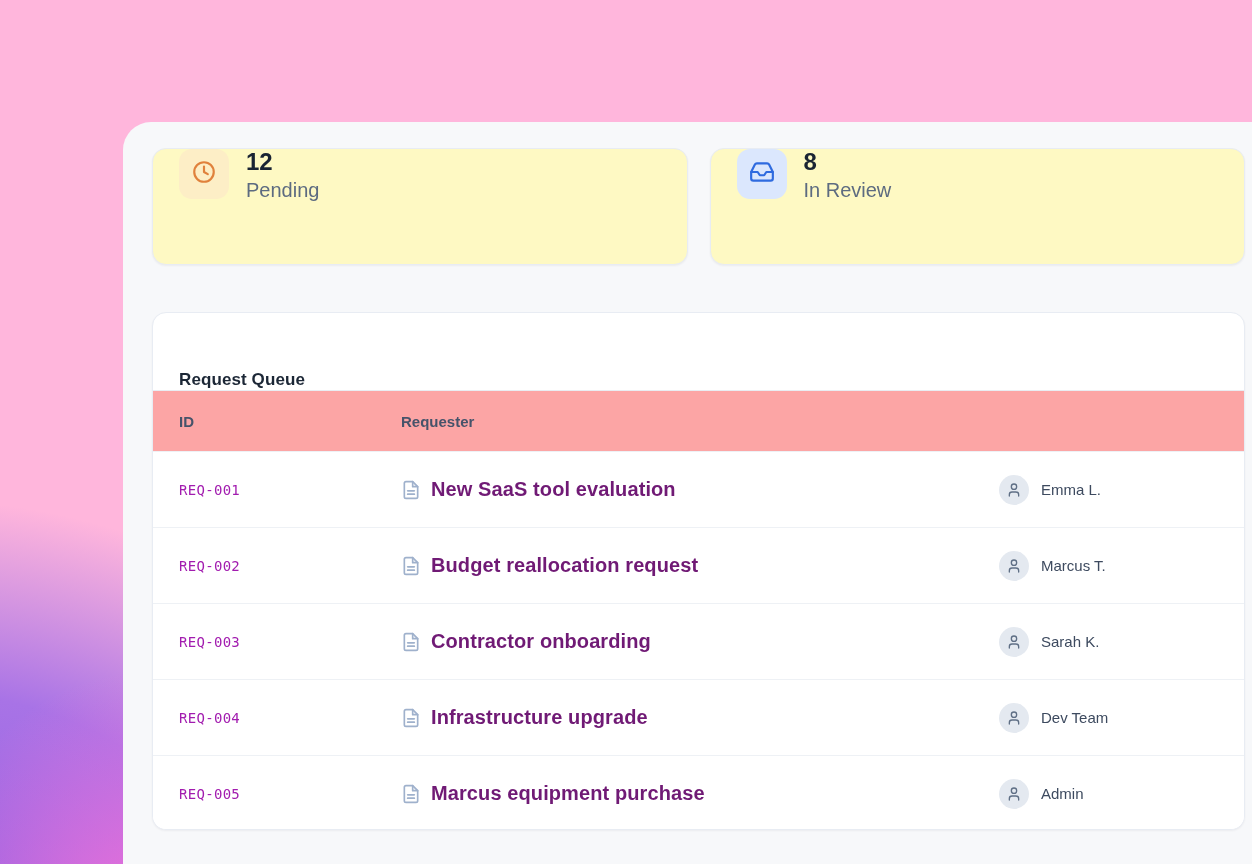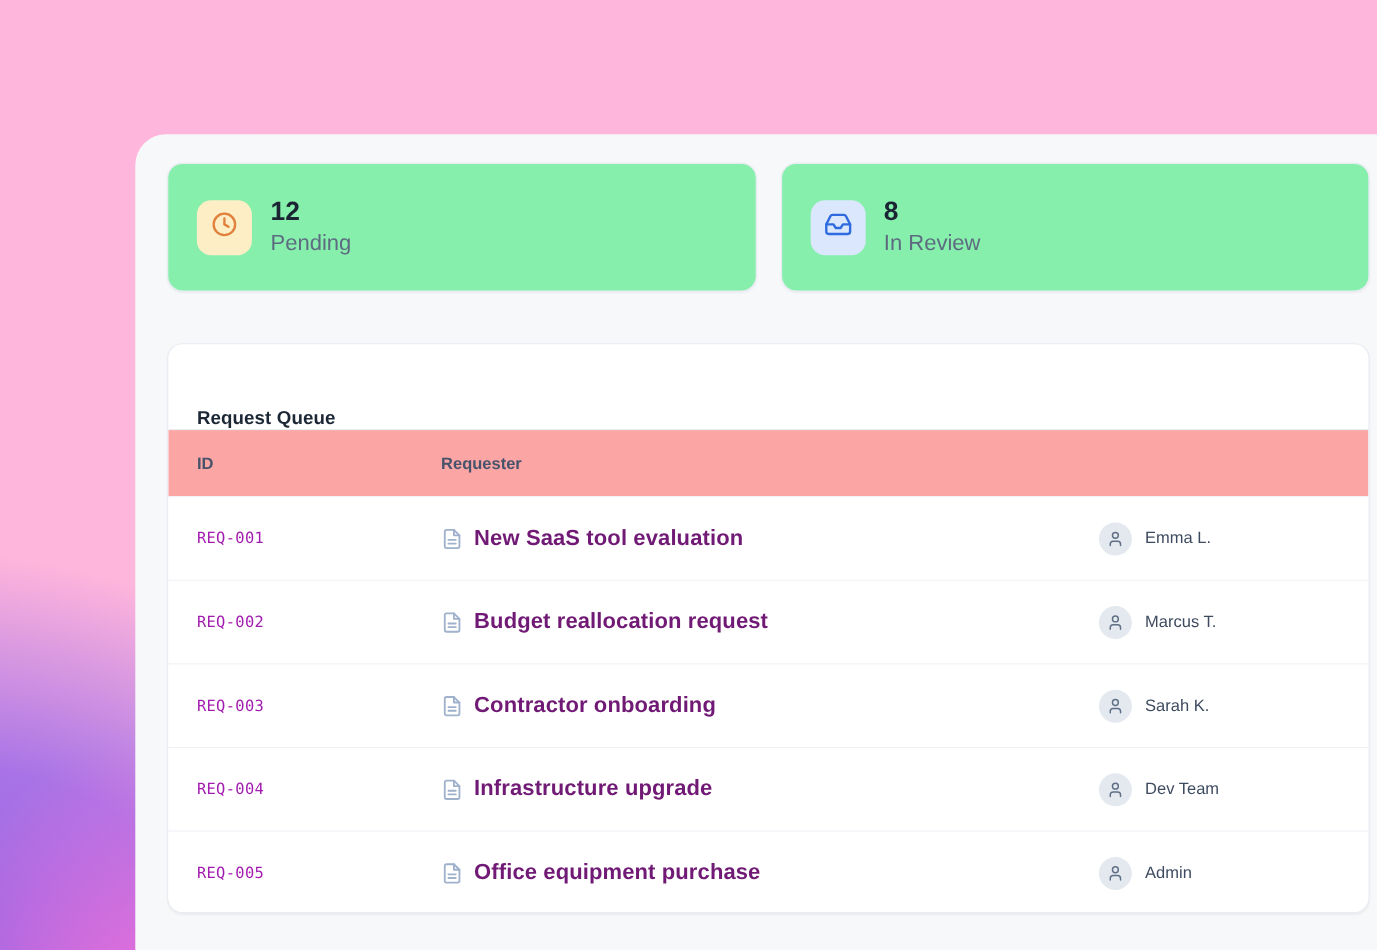--- a/index.html
+++ b/index.html
@@ -23,26 +23,25 @@
   }
 
   .stats-row {
     display: flex;
     gap: 22px;
     width: 1093px;
   }
   .stat-card {
     flex: 1;
     height: 117px;
-    background: #86efac;
+    background: #fef9c3;
     border: 1px solid #e8ecf3;
     border-radius: 14px;
     box-shadow: 0 1px 2px rgba(16,24,40,0.05);
     display: flex;
-    align-items: center;
     padding: 0 26px;
   }
   .stat-icon-box {
     width: 50px; height: 50px;
     border-radius: 13px;
     display: flex;
     align-items: center;
     justify-content: center;
     flex: 0 0 auto;
     margin-right: 17px;
@@ -292,21 +291,21 @@
       <div class="cell-id">REQ-005</div>
       <div class="cell-request">
         <span class="doc-icon">
           <svg width="20" height="20" viewBox="0 0 24 24" fill="none" stroke="#9fb1cc" stroke-width="2" stroke-linecap="round" stroke-linejoin="round">
             <path d="M14 2H6a2 2 0 0 0-2 2v16a2 2 0 0 0 2 2h12a2 2 0 0 0 2-2V8z"></path>
             <polyline points="14 2 14 8 20 8"></polyline>
             <line x1="8" y1="13" x2="16" y2="13"></line>
             <line x1="8" y1="17" x2="16" y2="17"></line>
           </svg>
         </span>
-        <span class="request-text">Office equipment purchase</span>
+        <span class="request-text">Marcus equipment purchase</span>
       </div>
       <div class="cell-requester">
         <span class="avatar">
           <svg width="16" height="16" viewBox="0 0 24 24" fill="none" stroke="#5f6f85" stroke-width="2" stroke-linecap="round" stroke-linejoin="round">
             <path d="M19 21v-2a4 4 0 0 0-4-4H9a4 4 0 0 0-4 4v2"></path>
             <circle cx="12" cy="7" r="4"></circle>
           </svg>
         </span>
         <span class="requester-name">Admin</span>
       </div>

